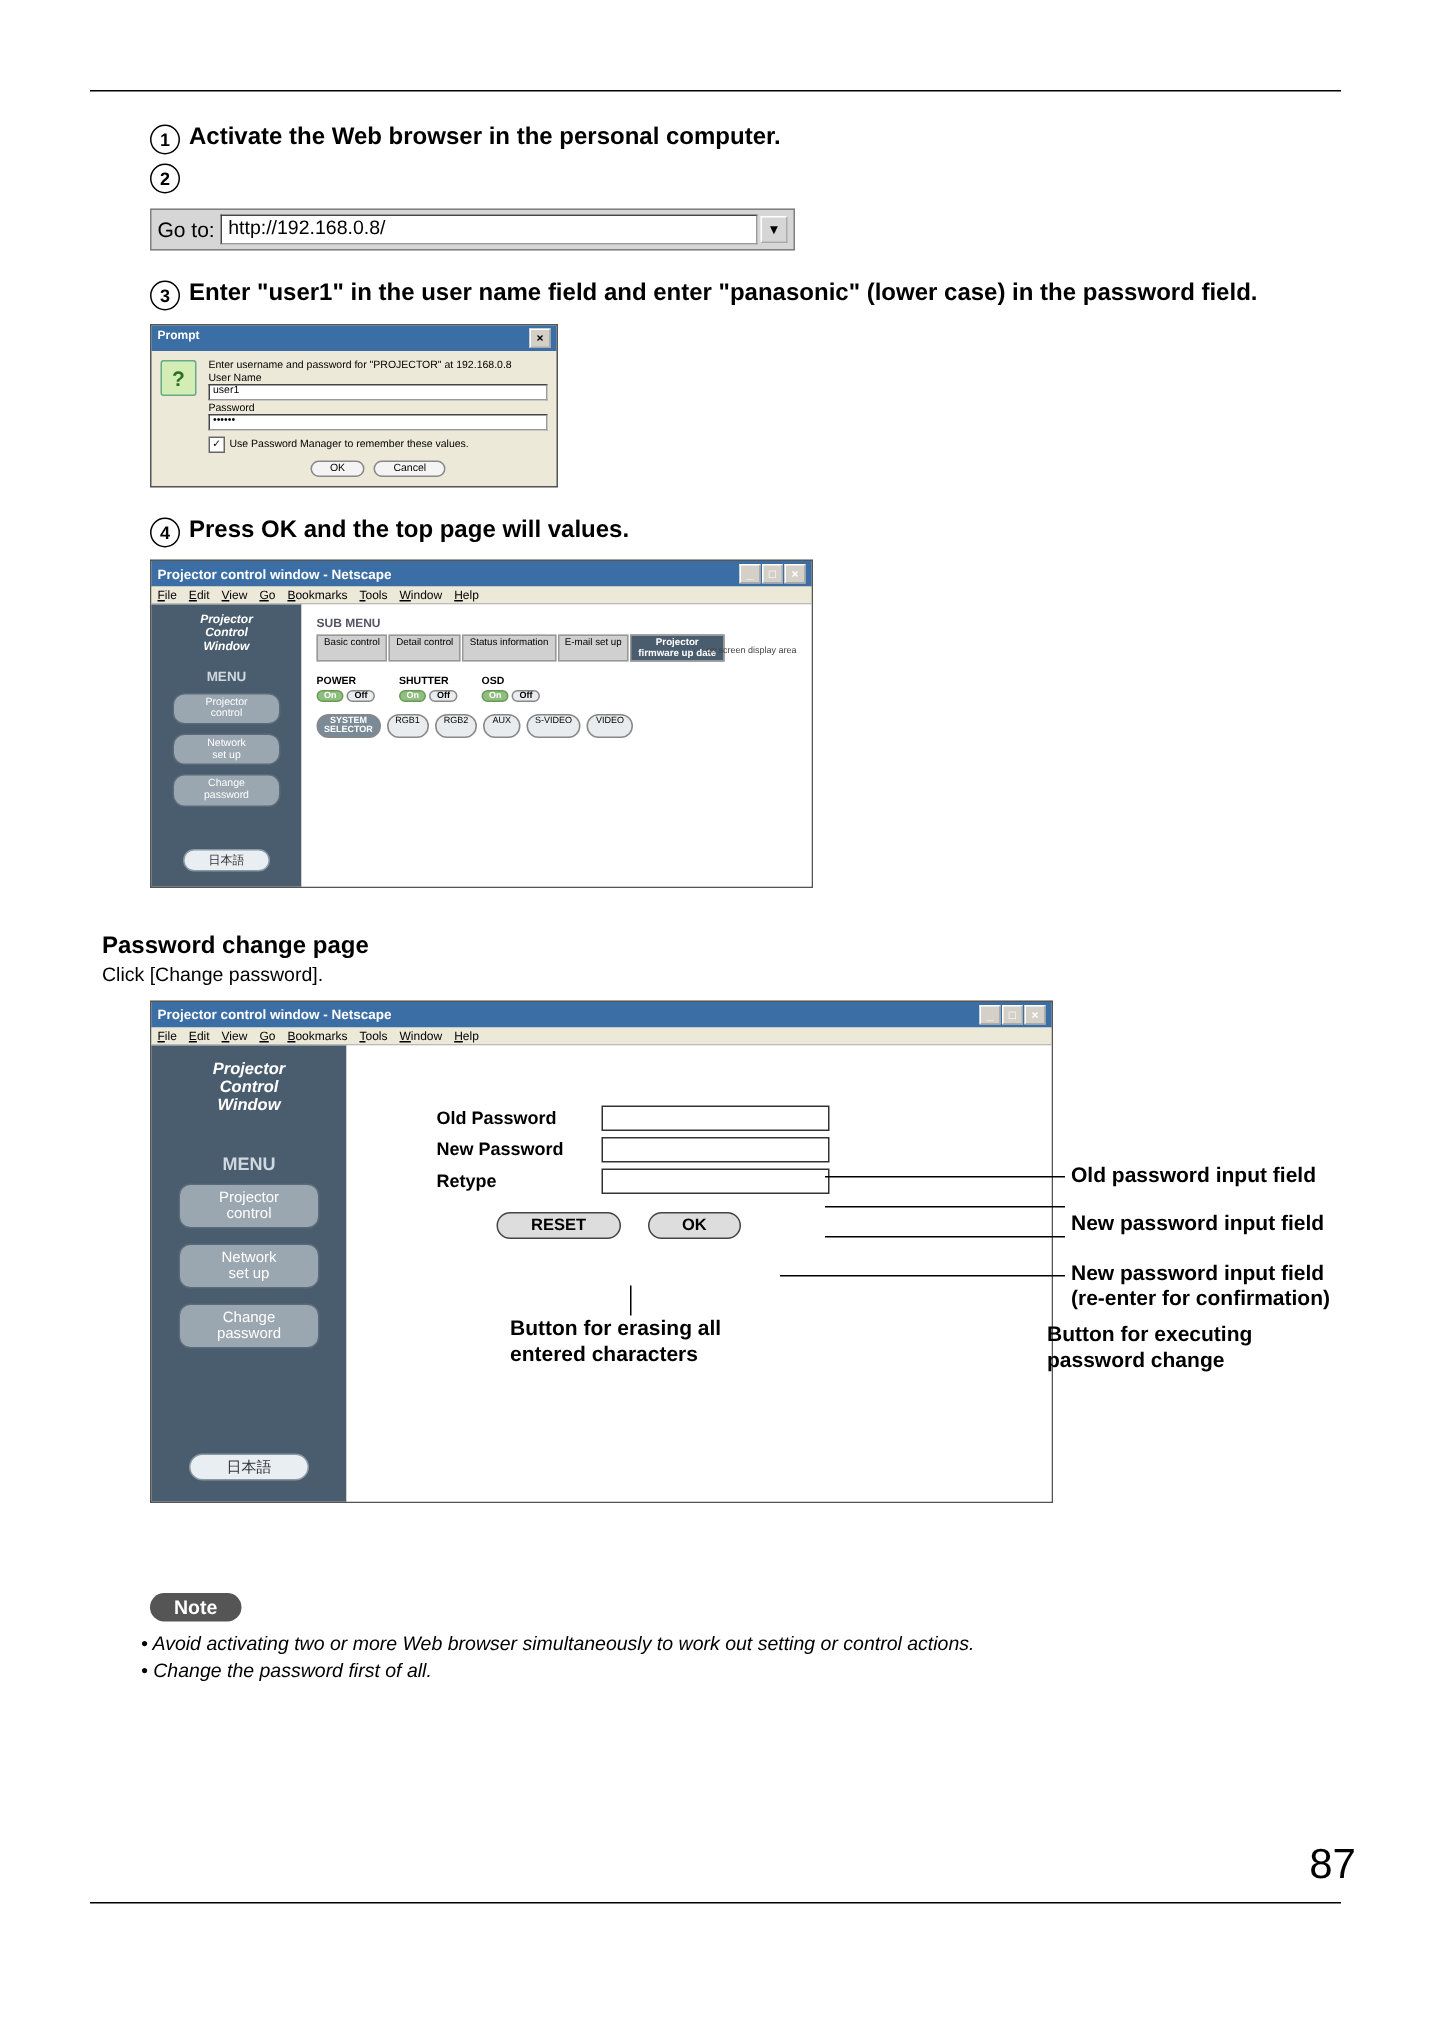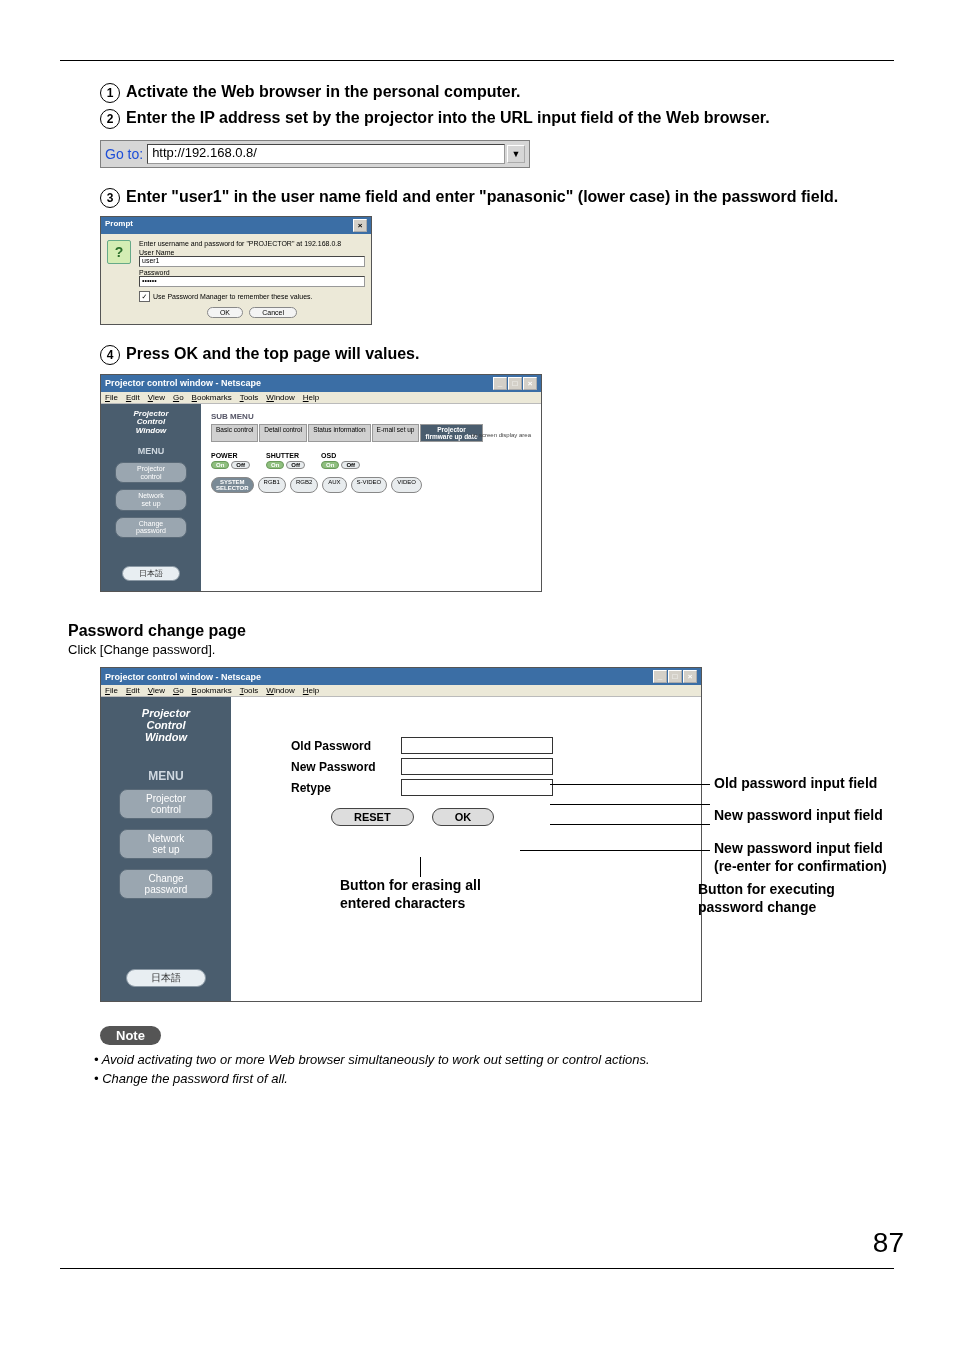--- a/index.html
+++ b/index.html
@@ -73,21 +73,21 @@
     background: #d6d6d6;
     border: 1px solid #808080;
     display: flex;
     align-items: center;
     padding: 0 4px;
     box-sizing: border-box;
     font-size: 14px;
   }
   .url-label {
     margin-right: 4px;
-    color: #1d4ed8;
+    color: #000000;
   }
   .url-input {
     background: #fff;
     border: 1px inset #999;
     flex: 1;
     height: 18px;
     padding: 0 4px;
     font-size: 13px;
     font-family: Arial, sans-serif;
   }
@@ -452,20 +452,21 @@
 
   .note-pill {
     display: inline-block;
     background: #555;
     color: #fff;
     border-radius: 12px;
     padding: 2px 16px;
     font-size: 13px;
     font-weight: bold;
     margin-left: 40px;
+    margin-top: 36px;
   }
   .note-list {
     margin: 6px 0 0 34px;
     font-size: 13px;
     line-height: 1.4;
     font-style: italic;
   }
   .note-list div::before {
     content: "• ";
   }
@@ -490,21 +491,20 @@
   <div class="top-rule"></div>
 
 
   <div class="steps">
     <div class="step-row">
       <span class="step-num">1</span>
       <span class="step-text">Activate the Web browser in the personal computer.</span>
     </div>
     <div class="step-row">
       <span class="step-num">2</span>
-      <span class="step-text">Enter the IP address set by the projector into the URL input field of the Web browser.</span>
     </div>
   </div>
 
   <div class="url-bar">
     <span class="url-label">Go to:</span>
     <div class="url-input">http://192.168.0.8/</div>
     <div class="url-drop">▼</div>
   </div>
 
   <div class="steps">

